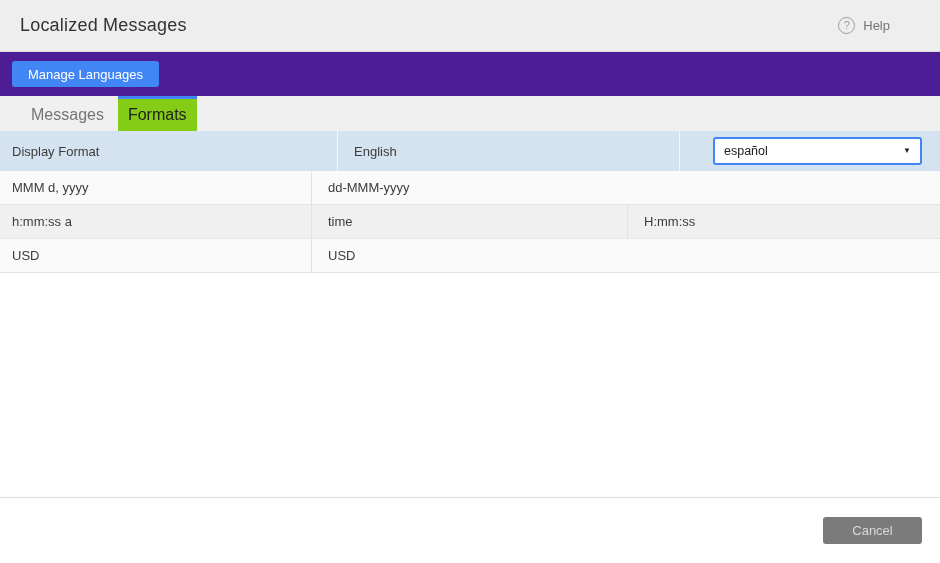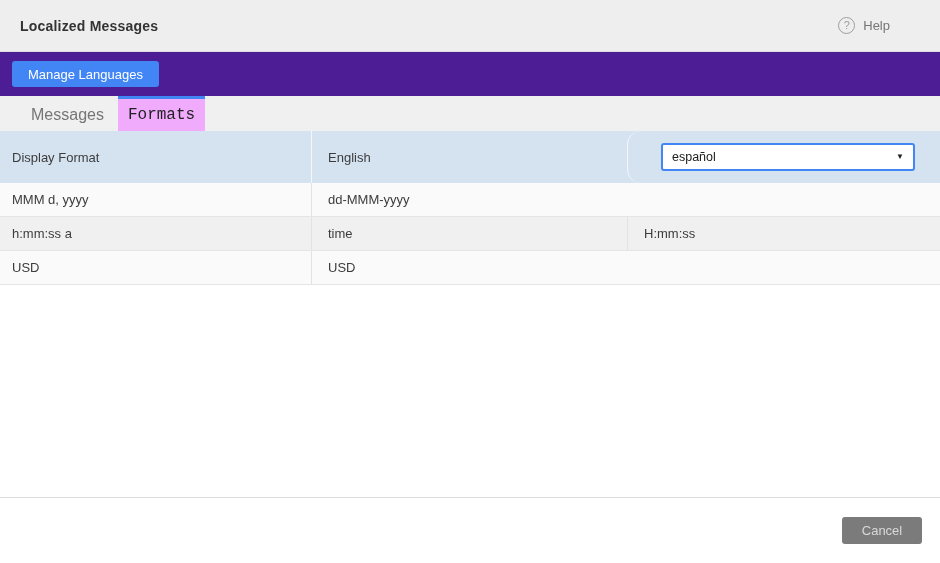--- a/index.html
+++ b/index.html
@@ -15,22 +15,22 @@
   
   .top-header {
     height: 52px;
     background: #eeeeee;
     border-bottom: 1px solid #dcdcdc;
     display: flex;
     align-items: center;
     padding: 0 20px;
   }
   .page-title {
-    font-size: 14px;
-    font-weight: 700;
+    font-size: 18px;
+    font-weight: 400;
     color: #333333;
     letter-spacing: 0.2px;
   }
   .help-link {
     margin-left: auto;
     margin-right: 30px;
     display: flex;
     align-items: center;
     gap: 8px;
     color: #757575;
@@ -78,42 +78,42 @@
   .tab {
     display: flex;
     align-items: center;
     padding: 0 14px;
     font-size: 16px;
     color: #757575;
     cursor: pointer;
     border-top: 3px solid transparent;
   }
   .tab.active {
-    background: #f0abfc;
+    background: #84cc16;
     color: #212121;
     border-top: 3px solid var(--accent-blue, #4285f4);
     padding: 13px 10px;
-    font-family: Liberation Mono, monospace;
   }
 
   
   .grid-row {
     display: grid;
     grid-template-columns: 311px 316px 1fr;
     font-size: 13px;
     align-items: stretch;
   }
   .thead {
     background: var(--table-header-bg, #d5e3f1);
-    height: 52px;
+    height: 40px;
     color: #3c3c3c;
+    gap: 26px;
   }
   .thead .cell { display: flex; align-items: center; padding-left: 12px; }
   .thead .cell + .cell { border-left: 1px solid #f2f7fb; padding-left: 16px; }
-  .thead .cell-select { padding: 8px; border-radius: 14px; }
+  .thead .cell-select { padding: 1px; }
 
   .trow { height: 34px; border-bottom: 1px solid #e5e5e5; }
   .trow .cell { display: flex; align-items: center; padding-left: 12px; }
   .trow .cell + .cell { border-left: 1px solid #e2e2e2; padding-left: 16px; }
   .row-light { background: #fafafa; }
   .row-gray  { background: #f0f0f0; }
 
   .lang-select {
     flex: 1;
     margin: 0 17px;
@@ -137,21 +137,21 @@
     top: 497px;
     left: 0;
     right: 0;
     border-top: 1px solid #dcdcdc;
     display: flex;
     justify-content: flex-end;
     gap: 14px;
     padding: 19px 18px 0 0;
   }
   .btn-footer {
-    width: 80px;
+    width: 99px;
     height: 27px;
     border: none;
     border-radius: 3px;
     font-size: 13px;
     font-family: inherit;
     cursor: pointer;
   }
   .btn-cancel { background: var(--cancel-button-gray, #7b7b7b); color: #d9d9d9; }
   .btn-save   { background: var(--accent-blue, #4285f4); color: #ffffff; }
 </style>

